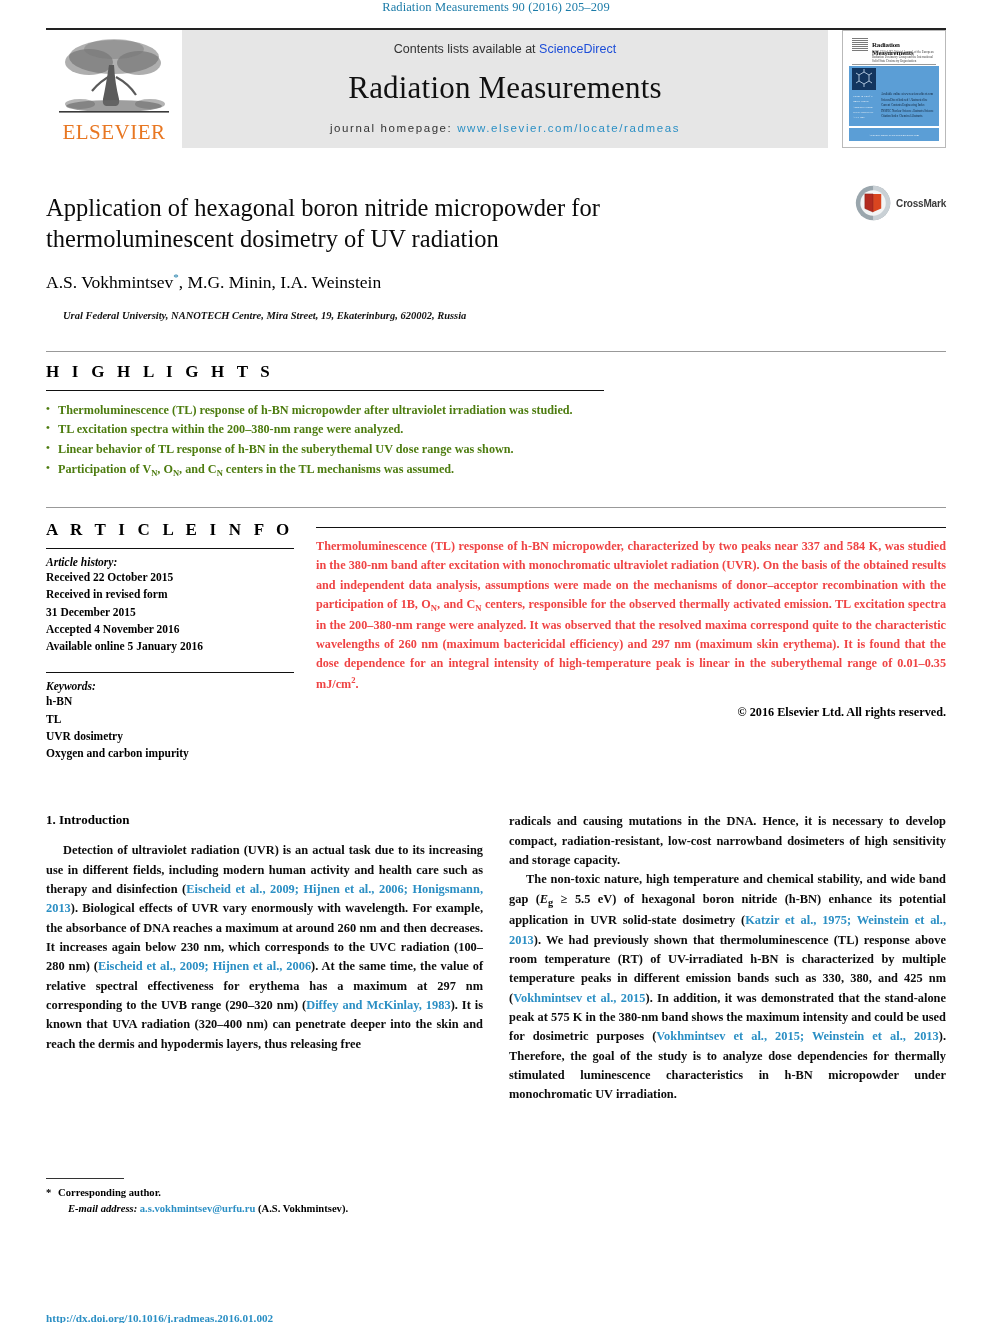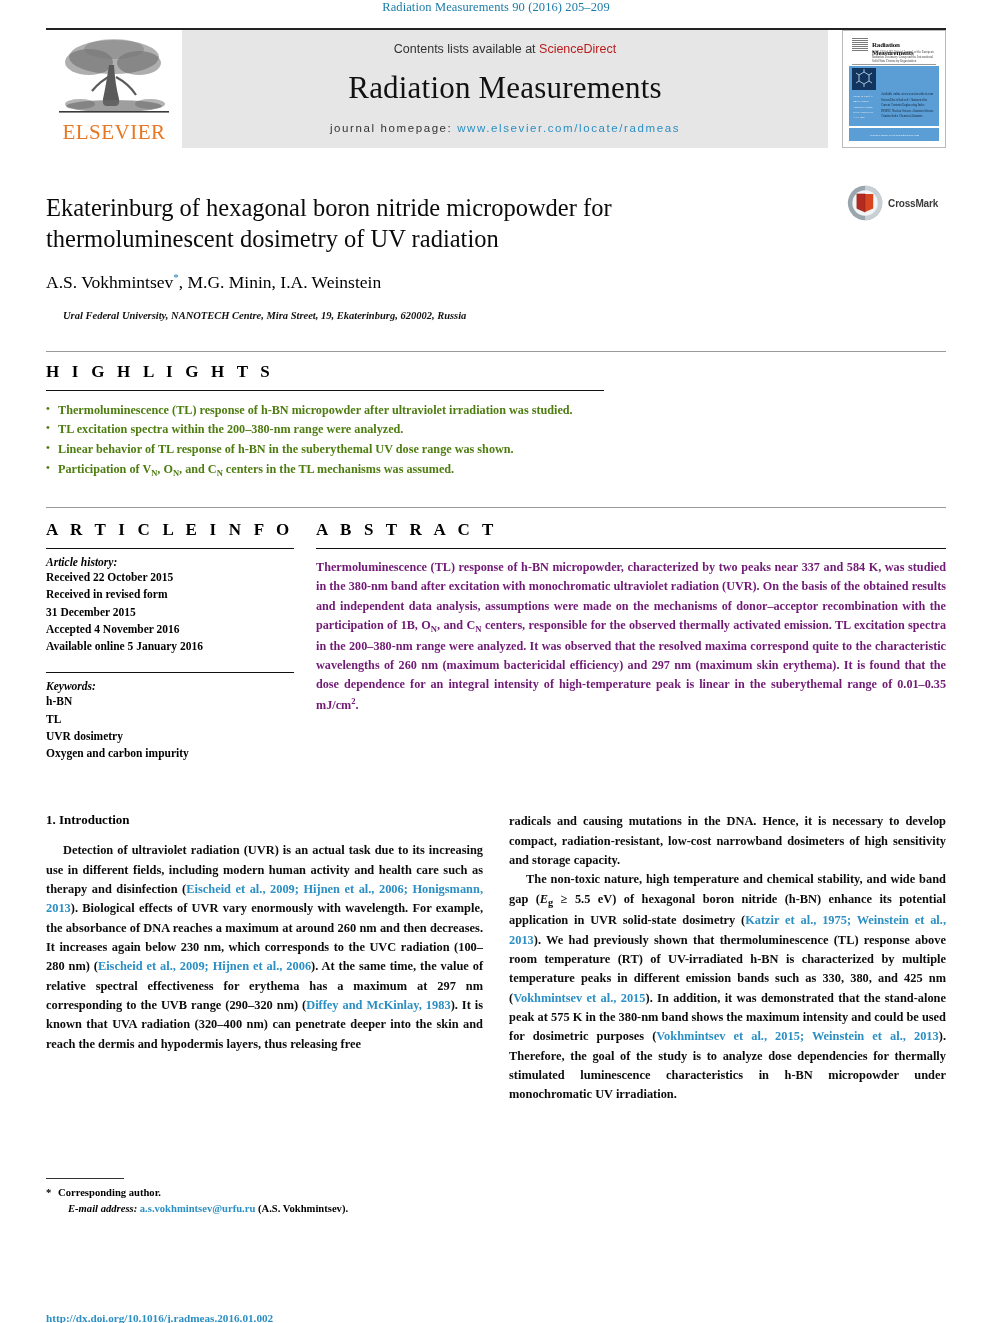--- a/index.html
+++ b/index.html
@@ -65,21 +65,21 @@
     align-items: center;
     justify-content: center;
     padding: 6px 0 8px 0;
     box-sizing: border-box;
   }
   .contents-line {
     font-family: "Liberation Sans", sans-serif;
     font-size: 12.5px;
     color: #333;
   }
-  .contents-line a { color: #b91c1c; text-decoration: none; }
+  .contents-line a { color: #1d4ed8; text-decoration: none; }
   .journal-title {
     font-family: "Liberation Serif", serif;
     font-size: 31px;
     margin: 14px 0 16px 0;
     color: #111;
     letter-spacing: .2px;
   }
   .homepage-line {
     font-family: "Liberation Sans", sans-serif;
     font-size: 11.5px;
@@ -129,21 +129,21 @@
   .affiliation {
     font-family: "Liberation Serif", serif;
     font-style: italic;
     font-weight: bold;
     font-size: 10.5px;
     color: #111;
     margin: 17px;
   }
   .crossmark {
     position: absolute;
-    right: 8px;
+    right: 0;
     top: -12px;
     width: 92px;
     height: 46px;
     display: flex;
     align-items: center;
   }
   .crossmark-label {
     font-family: "Liberation Sans", sans-serif;
     font-size: 10px;
     font-weight: bold;
@@ -208,21 +208,21 @@
   }
   .kw-block { margin-top: 17px; }
   .abs-rule { border-top: 1.6px solid #111; margin: 7px 0 9px 0; }
   p.abstract {
     font-family: "Liberation Serif", serif;
     font-size: 12.2px;
     line-height: 1.58;
     text-align: justify;
     margin: 0;
     font-weight: bold;
-    color: #701a75;
+    color: #ef4444;
   }
   p.abstract sub { font-size: 8.6px; }
   p.abstract sup { font-size: 8.6px; }
   .copyright {
     font-family: "Liberation Serif", serif;
     font-size: 12.2px;
     font-weight: bold;
     text-align: right;
     margin-top: 11px;
   }
@@ -372,21 +372,21 @@
 Chemical Abstracts</div>
         </div>
         <div class="cv-foot">
             <span>Available online at www.sciencedirect.com</span>
           </div>
       </div>
     </div>
   </div>
 
   <div class="title-block">
-    <h1 class="article-title">Ekaterinburg of hexagonal boron nitride micropowder for thermoluminescent dosimetry of UV radiation</h1>
+    <h1 class="article-title">Application of hexagonal boron nitride micropowder for thermoluminescent dosimetry of UV radiation</h1>
     <div class="authors">A.S. Vokhmintsev<sup>*</sup>, M.G. Minin, I.A. Weinstein</div>
     <div class="affiliation">Ural Federal University, NANOTECH Centre, Mira Street, 19, Ekaterinburg, 620002, Russia</div>
 
     <div class="crossmark">
       <svg width="42" height="42" viewBox="0 0 42 42">
         <circle cx="21" cy="21" r="19" fill="#9aa6ad"></circle>
         <path d="M21 2 a19 19 0 0 1 0 38 z" fill="#c9d0d5"></path>
         <circle cx="21" cy="21" r="14" fill="#f2f4f5"></circle>
         <path d="M12 11 h9 v20 l-9 -4 z" fill="#b32b20"></path>
         <path d="M21 11 h9 v16 l-9 4 z" fill="#d9451f"></path>
@@ -423,23 +423,23 @@
         <div class="info-rule"></div>
         <div class="meta-head">Keywords:</div>
         <div class="meta-line">h-BN</div>
         <div class="meta-line">TL</div>
         <div class="meta-line">UVR dosimetry</div>
         <div class="meta-line">Oxygen and carbon impurity</div>
       </div>
     </div>
 
     <div class="col-abs">
-      <div class="sec-label">A B S T R A C T</div>
       <div class="abs-rule"></div>
       <p class="abstract">Thermoluminescence (TL) response of h-BN micropowder, characterized by two peaks near 337 and 584 K, was studied in the 380-nm band after excitation with monochromatic ultraviolet radiation (UVR). On the basis of the obtained results and independent data analysis, assumptions were made on the mechanisms of donor–acceptor recombination with the participation of 1B, O<sub>N</sub>, and C<sub>N</sub> centers, responsible for the observed thermally activated emission. TL excitation spectra in the 200–380-nm range were analyzed. It was observed that the resolved maxima correspond quite to the characteristic wavelengths of 260 nm (maximum bactericidal efficiency) and 297 nm (maximum skin erythema). It is found that the dose dependence for an integral intensity of high-temperature peak is linear in the suberythemal range of 0.01–0.35 mJ/cm<sup>2</sup>.</p>
+      <div class="copyright">© 2016 Elsevier Ltd. All rights reserved.</div>
     </div>
   </div>
 
   <div class="body-cols">
     <div class="bcol">
       <h2 class="sec-title">1. Introduction</h2>
       <p class="body-text">Detection of ultraviolet radiation (UVR) is an actual task due to its increasing use in different fields, including modern human activity and health care such as therapy and disinfection (<span class="ref">Eischeid et al., 2009; Hijnen et al., 2006; Honigsmann, 2013</span>). Biological effects of UVR vary enormously with wavelength. For example, the absorbance of DNA reaches a maximum at around 260 nm and then decreases. It increases again below 230 nm, which corresponds to the UVC radiation (100–280 nm) (<span class="ref">Eischeid et al., 2009; Hijnen et al., 2006</span>). At the same time, the value of relative spectral effectiveness for erythema has a maximum at 297 nm corresponding to the UVB range (290–320 nm) (<span class="ref">Diffey and McKinlay, 1983</span>). It is known that UVA radiation (320–400 nm) can penetrate deeper into the skin and reach the dermis and hypodermis layers, thus releasing free</p>
     </div>
     <div class="bcol">
       <p class="body-text no-indent">radicals and causing mutations in the DNA. Hence, it is necessary to develop compact, radiation-resistant, low-cost narrowband dosimeters of high sensitivity and storage capacity.</p>

